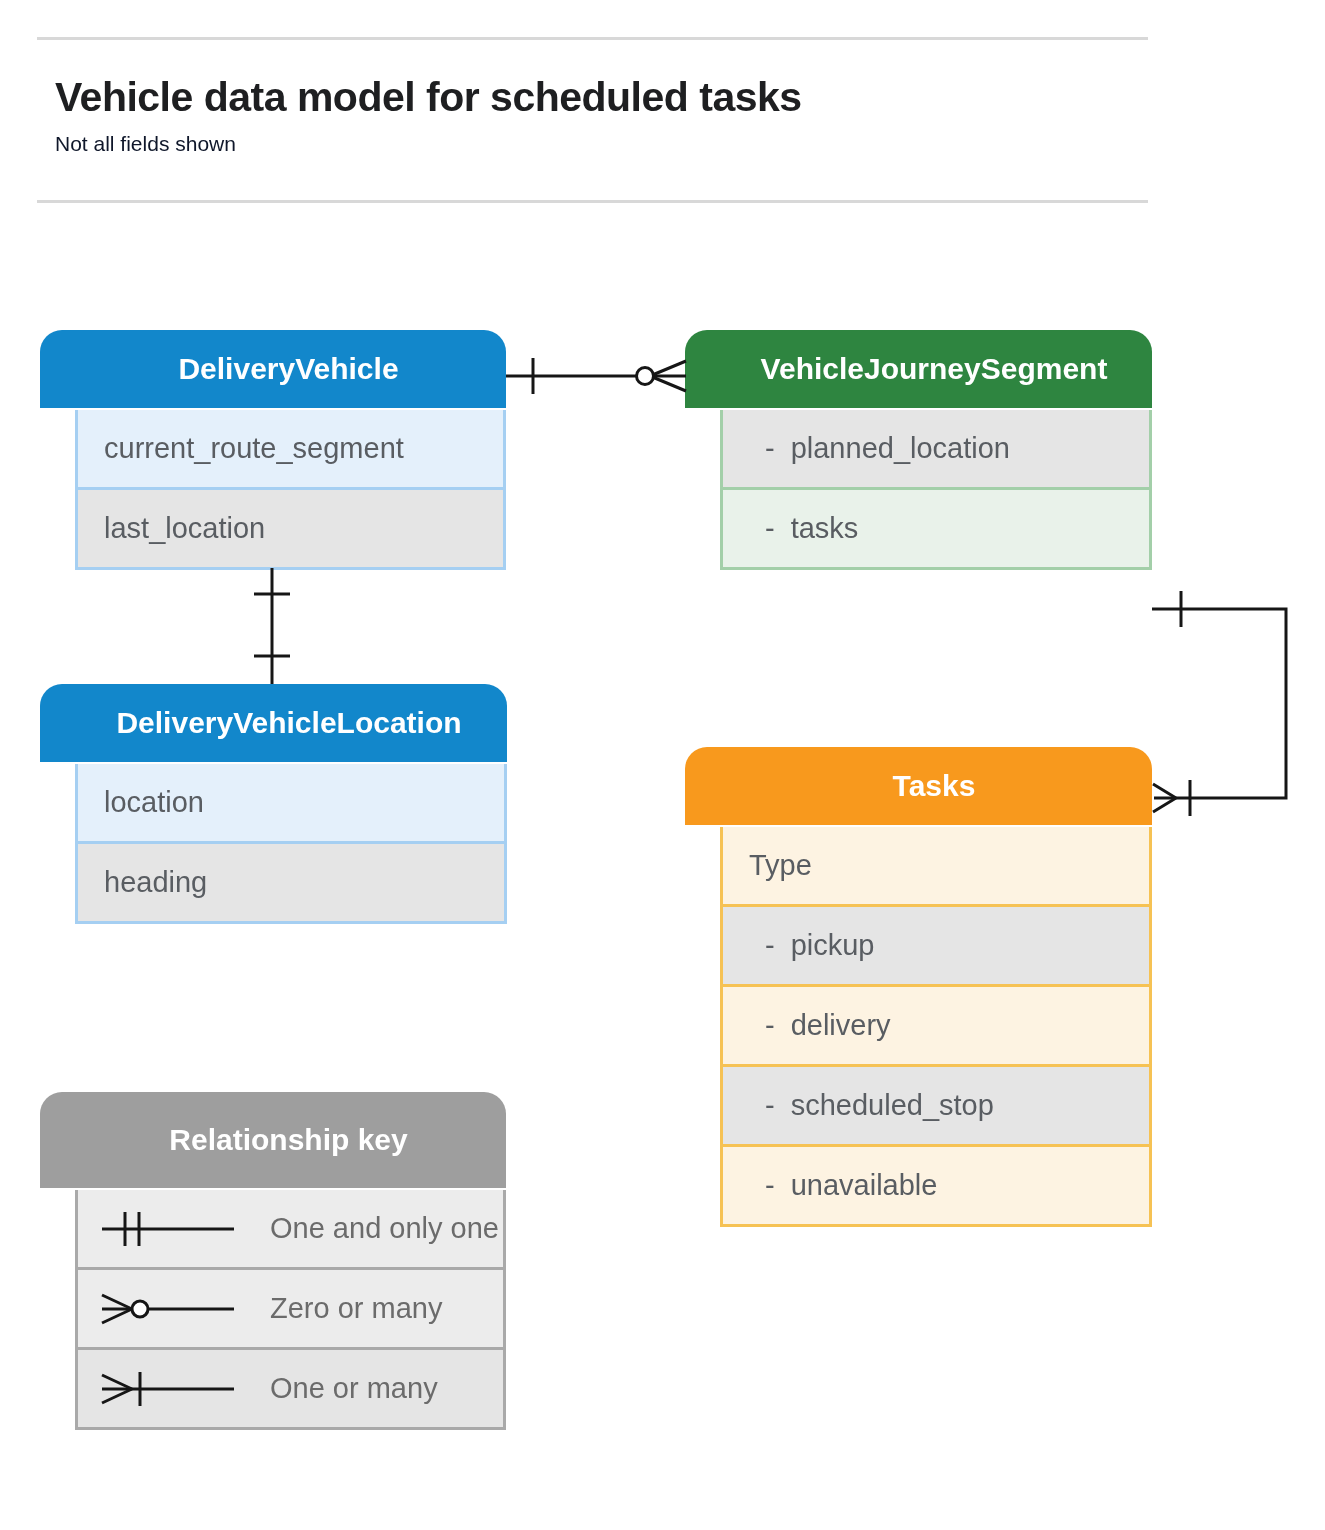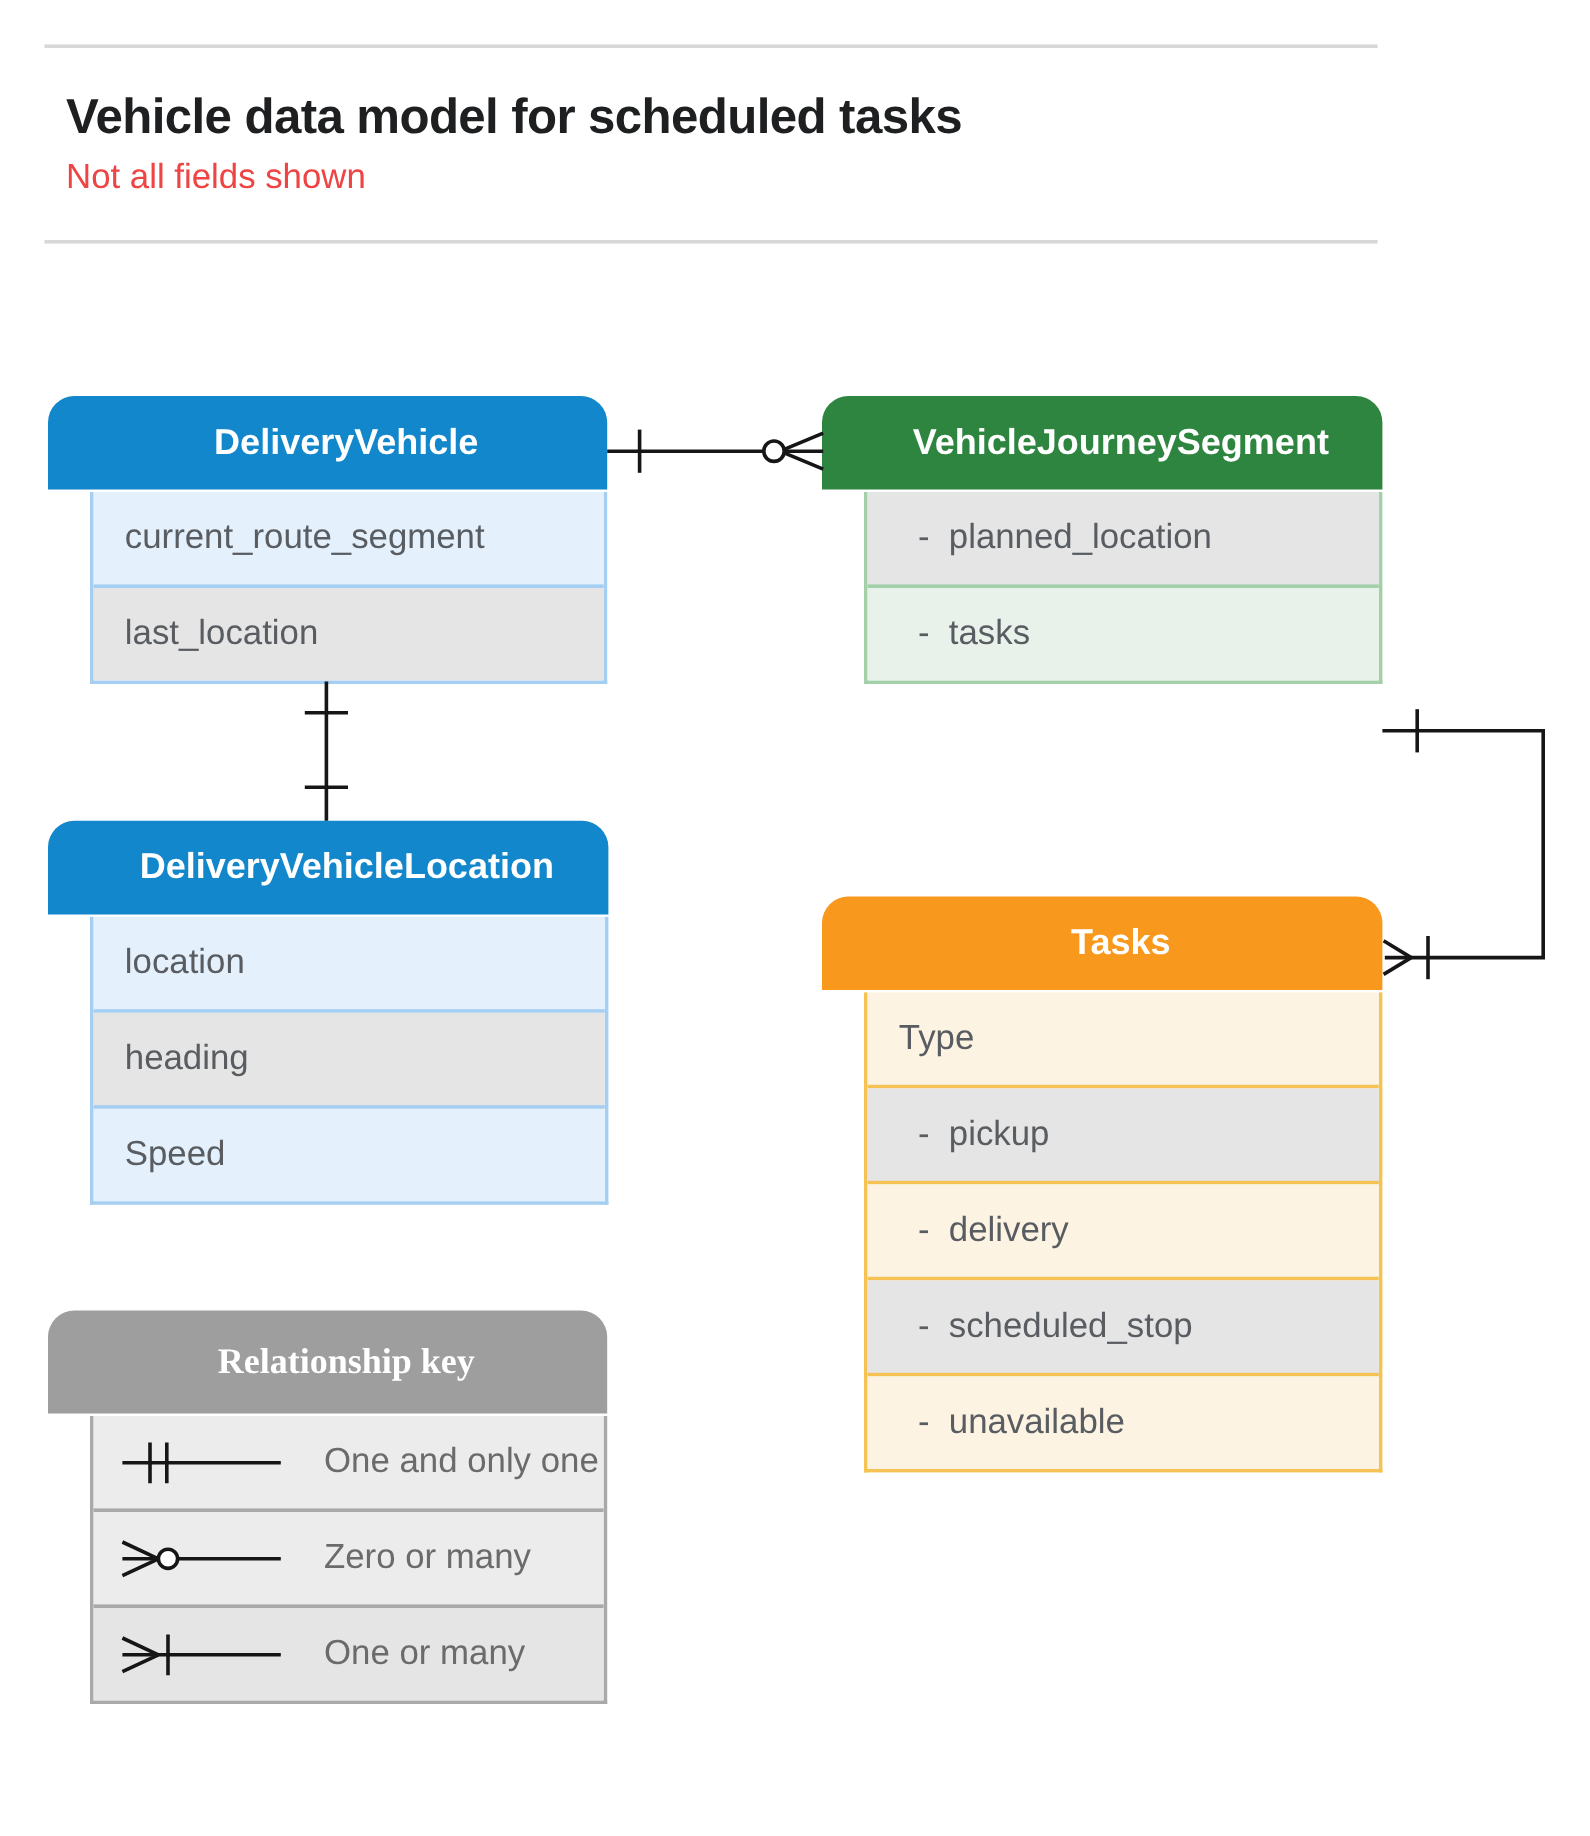--- a/index.html
+++ b/index.html
@@ -4,39 +4,39 @@
 <style>
   html,body { margin:0; padding:0; background:#ffffff; }
   body { font-family:"Liberation Sans", sans-serif; }
   .page { position:relative; width:1325px; height:1530px; background:#fff; overflow:hidden; }
 
   .rule { position:absolute; left:37px; width:1111px; height:3px; background:#d8d8d8; }
   .rule.top { top:37px; }
   .rule.bottom { top:200px; }
 
   .doc-title { position:absolute; left:55px; top:74px; font-size:41px; font-weight:bold; color:#1e1f21; letter-spacing:-0.5px; }
-  .doc-subtitle { position:absolute; left:55px; top:132px; font-size:29px; color:#ef4444; }
+  .doc-subtitle { position:absolute; left:55px; top:132px; font-size:21px; color:#0f172a; }
 
   .entity { position:absolute; }
   .entity-header { height:78px; border-radius:22px 22px 0 0; color:#ffffff; font-weight:bold; font-size:30px; display:flex; align-items:center; justify-content:center;padding-left:31px; }
   .entity-body { border:3px solid var(--bd); border-top:none; margin-top:2px;margin-left:35px; }
   .entity-row { height:77px; display:flex; align-items:center; padding-left:26px; font-size:29px; color:#595d62; border-bottom:3px solid var(--bd); }
   .entity-row:last-child { border-bottom:none; }
   .entity-row.tint { background:var(--tint); }
   .entity-row.plain { background:#e5e5e5; }
   .entity-row.sub { padding-left:42px; }
   .entity-row .dash { margin-right:16px; }
 
   .blue   { --hd:#1287cb; --tint:#e4f0fb; --bd:#a5cff2; }
   .green  { --hd:#2e8540; --tint:#e9f2ea; --bd:#a3cfa9; }
   .orange { --hd:#f8991d; --tint:#fdf3e2; --bd:#f6c254; }
   .gray   { --hd:#9e9e9e; --tint:#ececec; --bd:#a9a9a9; }
   .entity-header { background:var(--hd); }
 
-  .legend .entity-header { height:86px;font-family:Liberation Serif, serif; }
+  .legend .entity-header { height:96px; }
   .legend .entity-row { padding-left:20px; color:#6b6b6b; }
   .legend-symbol { display:inline-flex; width:140px; height:44px; margin-right:32px; flex:none; }
   .legend-symbol svg { width:140px; height:44px; stroke:#161616; stroke-width:3; fill:none; }
 
   .connectors { position:absolute; left:0; top:0; z-index:5; pointer-events:none; }
 </style>
 </head>
 <body>
 
 <div class="page">
@@ -66,21 +66,20 @@
           <span>tasks</span>
         </div>
       </div>
   </div>
 
   <div class="entity blue" style="left:40px; top:684px; width:467px;">
     <div class="entity-header">DeliveryVehicleLocation</div>
     <div class="entity-body">
         <div class="entity-row tint">location</div>
         <div class="entity-row plain">heading</div>
-        <div class="entity-row tint">Speed</div>
       </div>
   </div>
 
   <div class="entity orange" style="left:685px; top:747px; width:467px;">
     <div class="entity-header">Tasks</div>
     <div class="entity-body">
         <div class="entity-row tint">Type</div>
         <div class="entity-row plain sub">
           <span class="dash">-</span>
           <span>pickup</span>

